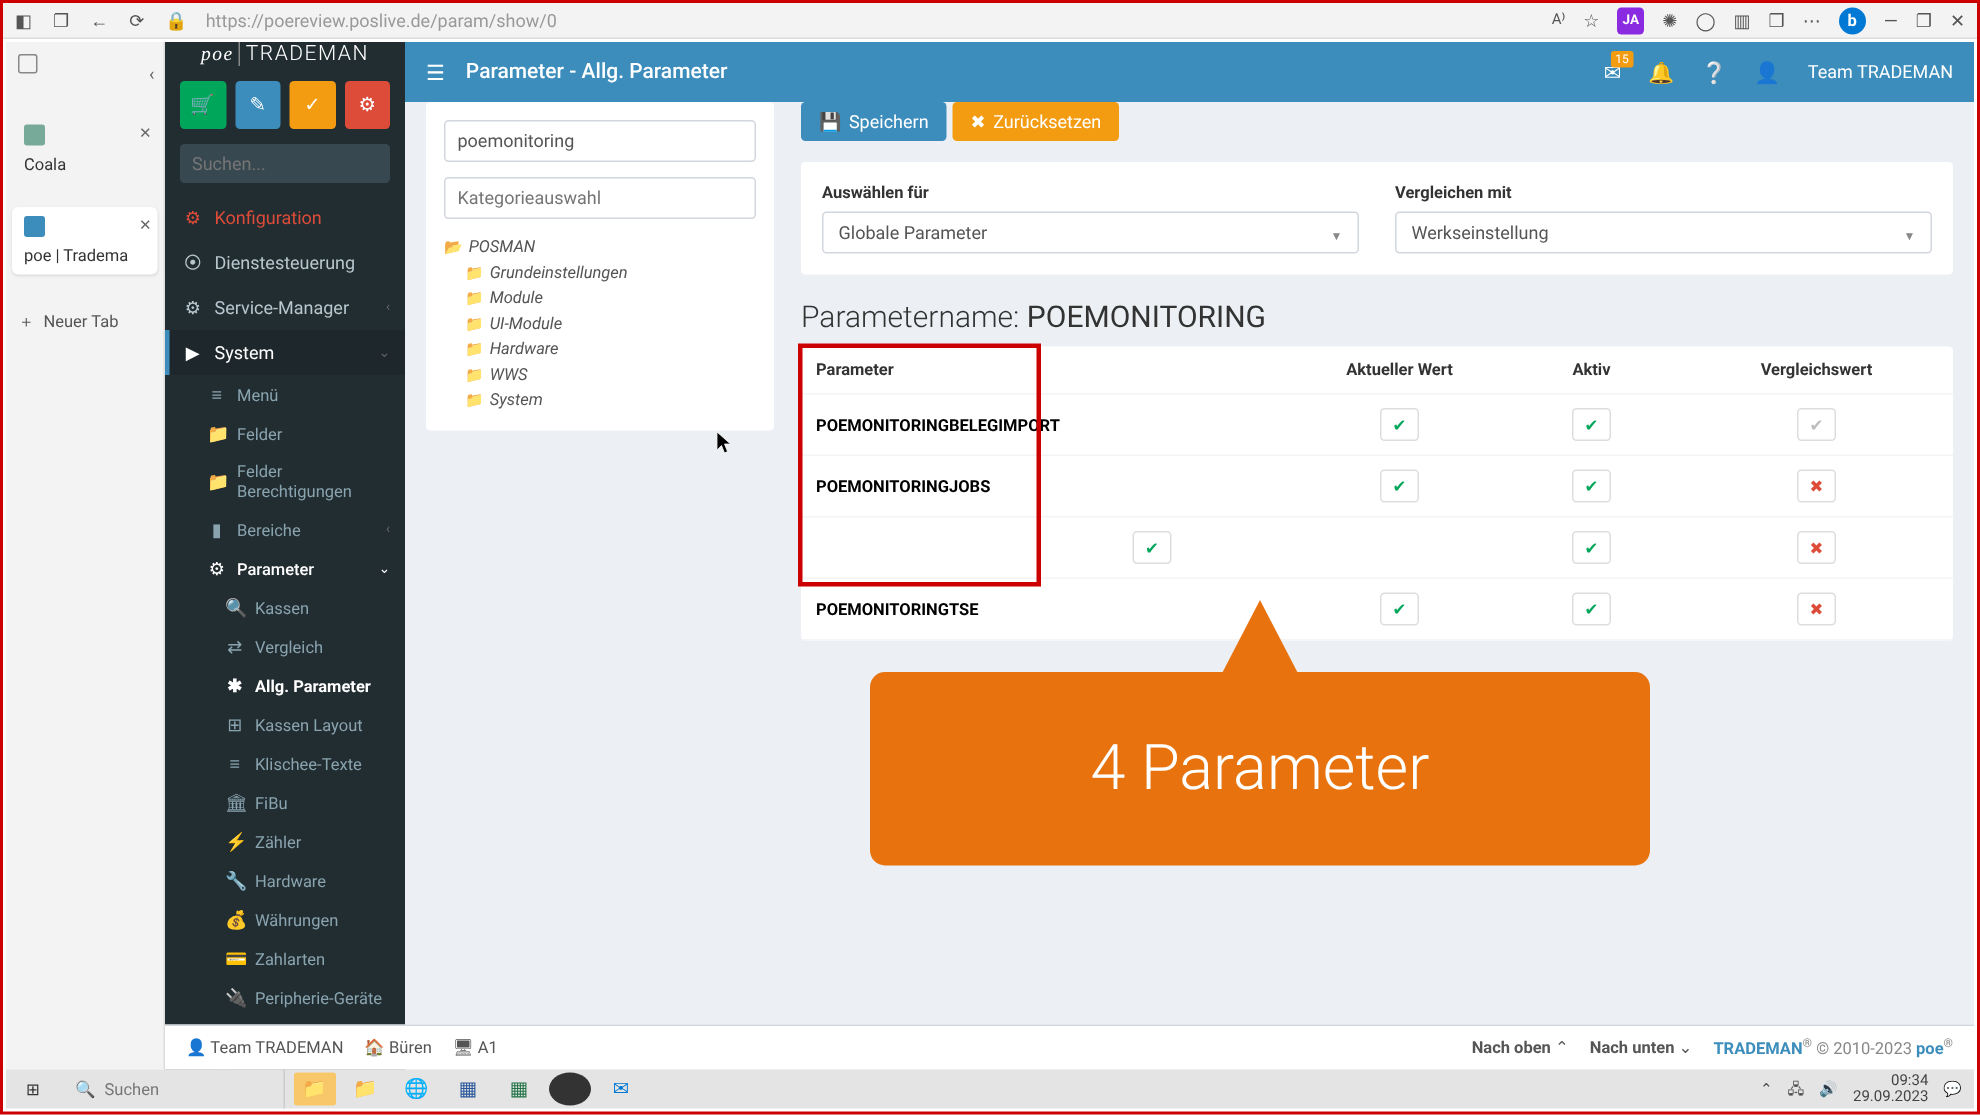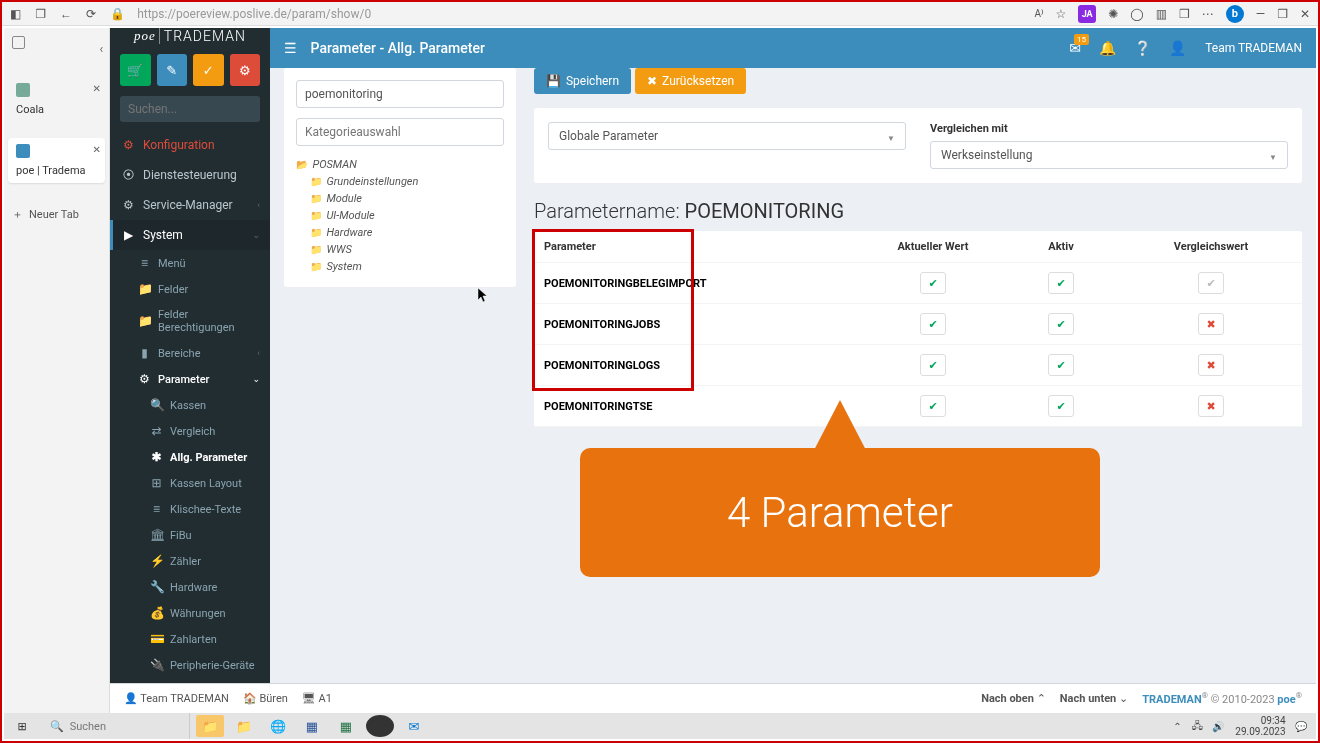--- a/index.html
+++ b/index.html
@@ -348,20 +348,21 @@
               <span>💾</span>
               <span>Speichern</span>
             </button>
           <button class="btn btn-reset">
               <span>✖</span>
               <span>Zurücksetzen</span>
             </button>
         </div>
         <div class="selects-row">
           <div class="sel-group">
+            <span class="sel-label">Auswählen für</span>
             <div class="sel-box">
                 <span>Globale Parameter</span>
                 <span class="caret">▼</span>
               </div>
           </div>
           <div class="sel-group">
             <span class="sel-label">Vergleichen mit</span>
             <div class="sel-box">
                 <span>Werkseinstellung</span>
                 <span class="caret">▼</span>
@@ -386,21 +387,20 @@
                 <div class="col-aktiv"><span class="chk green">✔</span></div>
                 <div class="col-verg"><span class="chk grey">✔</span></div>
               </div>
               <div class="pt-row">
                 <div class="col-param">POEMONITORINGJOBS</div>
                 <div class="col-akt"><span class="chk green">✔</span></div>
                 <div class="col-aktiv"><span class="chk green">✔</span></div>
                 <div class="col-verg"><span class="chk red">✖</span></div>
               </div>
               <div class="pt-row">
-                <div class="col-param">POEMONITORINGLOGS</div>
                 <div class="col-akt"><span class="chk green">✔</span></div>
                 <div class="col-aktiv"><span class="chk green">✔</span></div>
                 <div class="col-verg"><span class="chk red">✖</span></div>
               </div>
               <div class="pt-row">
                 <div class="col-param">POEMONITORINGTSE</div>
                 <div class="col-akt"><span class="chk green">✔</span></div>
                 <div class="col-aktiv"><span class="chk green">✔</span></div>
                 <div class="col-verg"><span class="chk red">✖</span></div>
               </div>

